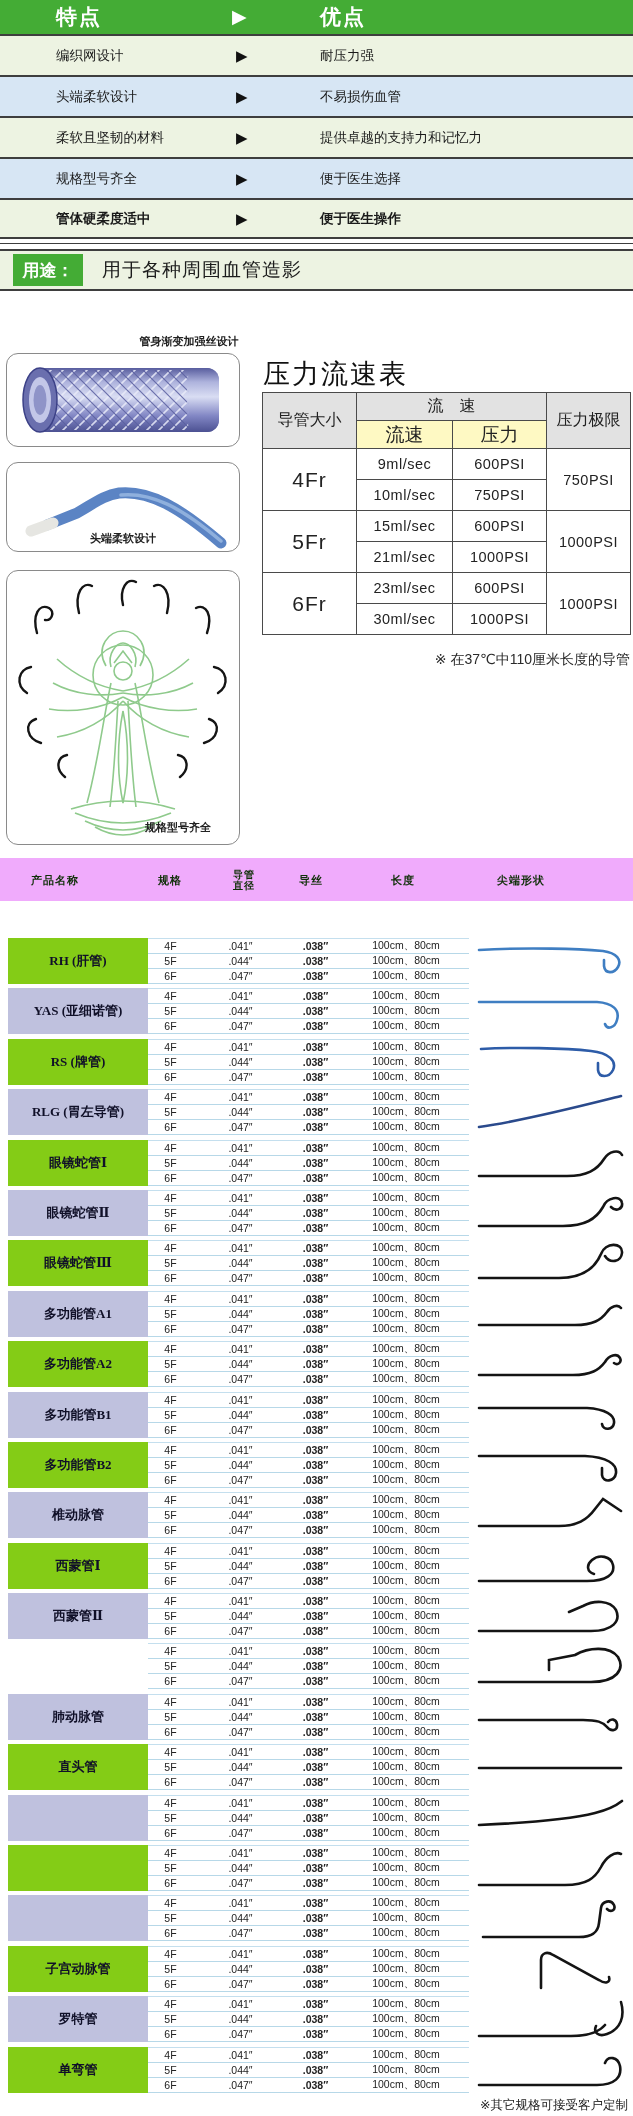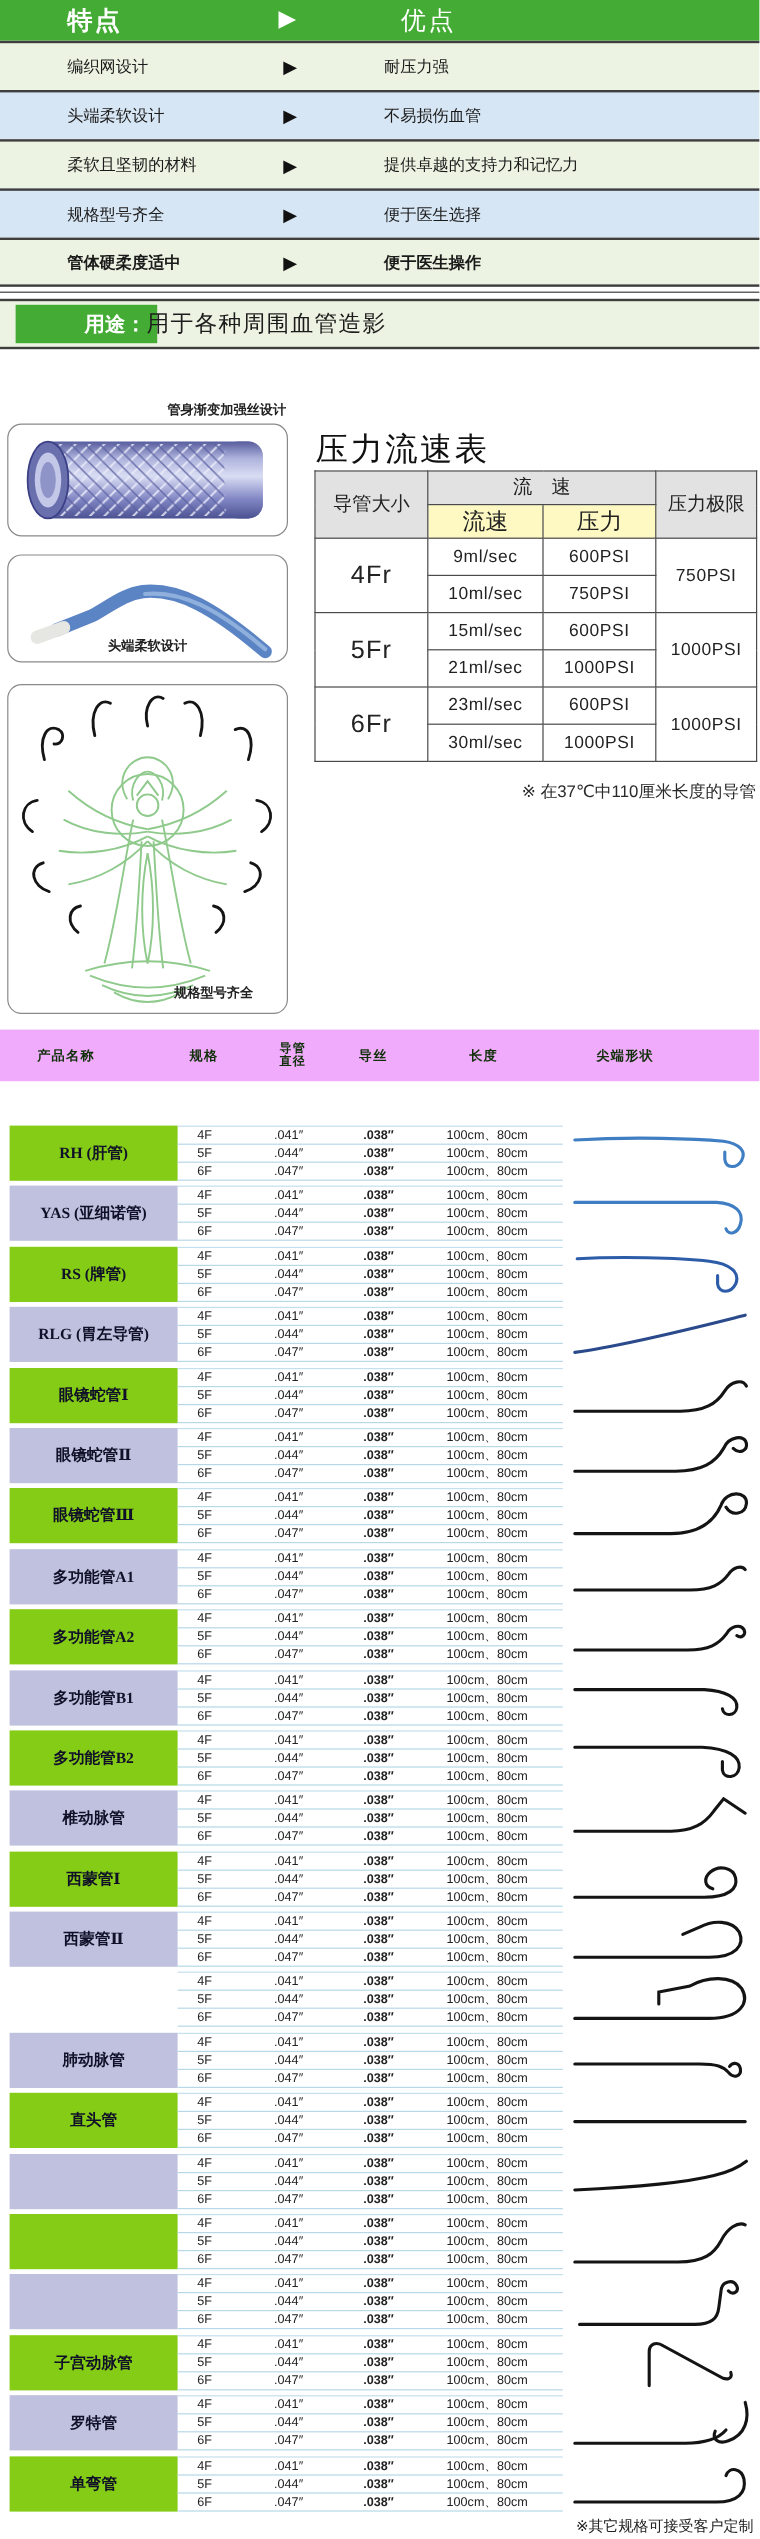--- a/index.html
+++ b/index.html
@@ -6,35 +6,35 @@
   body{
     width:633px;height:2116px;position:relative;background:#fff;
     font-family:"Liberation Sans","DejaVu Sans",sans-serif;color:#1a1a1a;
     -webkit-font-smoothing:antialiased;
   }
   
   #feature-table{position:absolute;top:0;left:0;width:633px;}
   .f-header{height:34px;background:#44ac35;display:flex;align-items:center;position:relative;}
   .f-header .h-left{position:absolute;left:56px;color:#fff;font-size:21px;font-weight:bold;letter-spacing:2px;}
   .f-header .h-arrow{position:absolute;left:232px;color:#fff;font-size:19px;line-height:34px;}
-  .f-header .h-right{position:absolute;left:320px;color:#fff;font-size:21px;font-weight:normal;letter-spacing:2px;margin-left:14px;}
+  .f-header .h-right{position:absolute;left:320px;color:#fff;font-size:21px;font-weight:bold;letter-spacing:2px;}
   .f-row{height:41px;position:relative;border-top:2px solid #3e3e3e;box-sizing:border-box;}
   .f-row:last-child{border-bottom:2px solid #3e3e3e;font-weight:bold;}
   .f-row .r-left{position:absolute;left:56px;top:50%;transform:translateY(-50%);font-size:13.5px;}
   .f-row .r-arrow{position:absolute;left:236px;top:50%;transform:translateY(-50%);font-size:15px;color:#111;}
   .f-row .r-right{position:absolute;left:320px;top:50%;transform:translateY(-50%);font-size:13.5px;}
   .bg-green{background:#edf3e2;}
   .bg-blue{background:#d7e6f4;}
   #feature-underline{position:absolute;top:243px;left:0;width:633px;height:1px;background:#3e3e3e;}
   
   #usage-bar{position:absolute;top:249px;left:0;width:633px;height:42px;background:#edf3e2;
     border-top:2px solid #3e3e3e;border-bottom:2px solid #3e3e3e;box-sizing:border-box;}
   #usage-badge{position:absolute;left:13px;top:3px;width:70px;height:32px;background:#44ac35;color:#fff;
-    display:flex;align-items:center;justify-content:center;font-size:17px;font-weight:bold;padding-left:48px;}
-  #usage-text{position:absolute;left:102px;top:50%;transform:translateY(-50%);font-size:19px;color:#1c1c1c;letter-spacing:1px;margin-left:20px;}
+    display:flex;align-items:center;justify-content:center;font-size:17px;font-weight:bold;}
+  #usage-text{position:absolute;left:102px;top:50%;transform:translateY(-50%);font-size:19px;color:#1c1c1c;letter-spacing:1px;}
   
   .img-box{position:absolute;left:6px;width:234px;border:1.5px solid #8a8a8a;border-radius:12px;background:#fff;box-sizing:border-box;overflow:hidden;}
   #braid-label{position:absolute;top:334px;left:114px;width:150px;text-align:center;font-size:11px;font-weight:bold;color:#222;}
   #box-braid{top:353px;height:94px;}
   #box-tip{top:462px;height:90px;}
   #tip-label{position:absolute;bottom:5px;left:0;width:100%;text-align:center;font-size:11px;font-weight:bold;color:#222;}
   #box-sizes{top:570px;height:275px;}
   #sizes-label{position:absolute;bottom:9px;right:28px;font-size:11px;font-weight:bold;color:#222;}
   
   #flow-title{position:absolute;top:356px;left:263px;font-size:27px;color:#111;letter-spacing:2px;}

